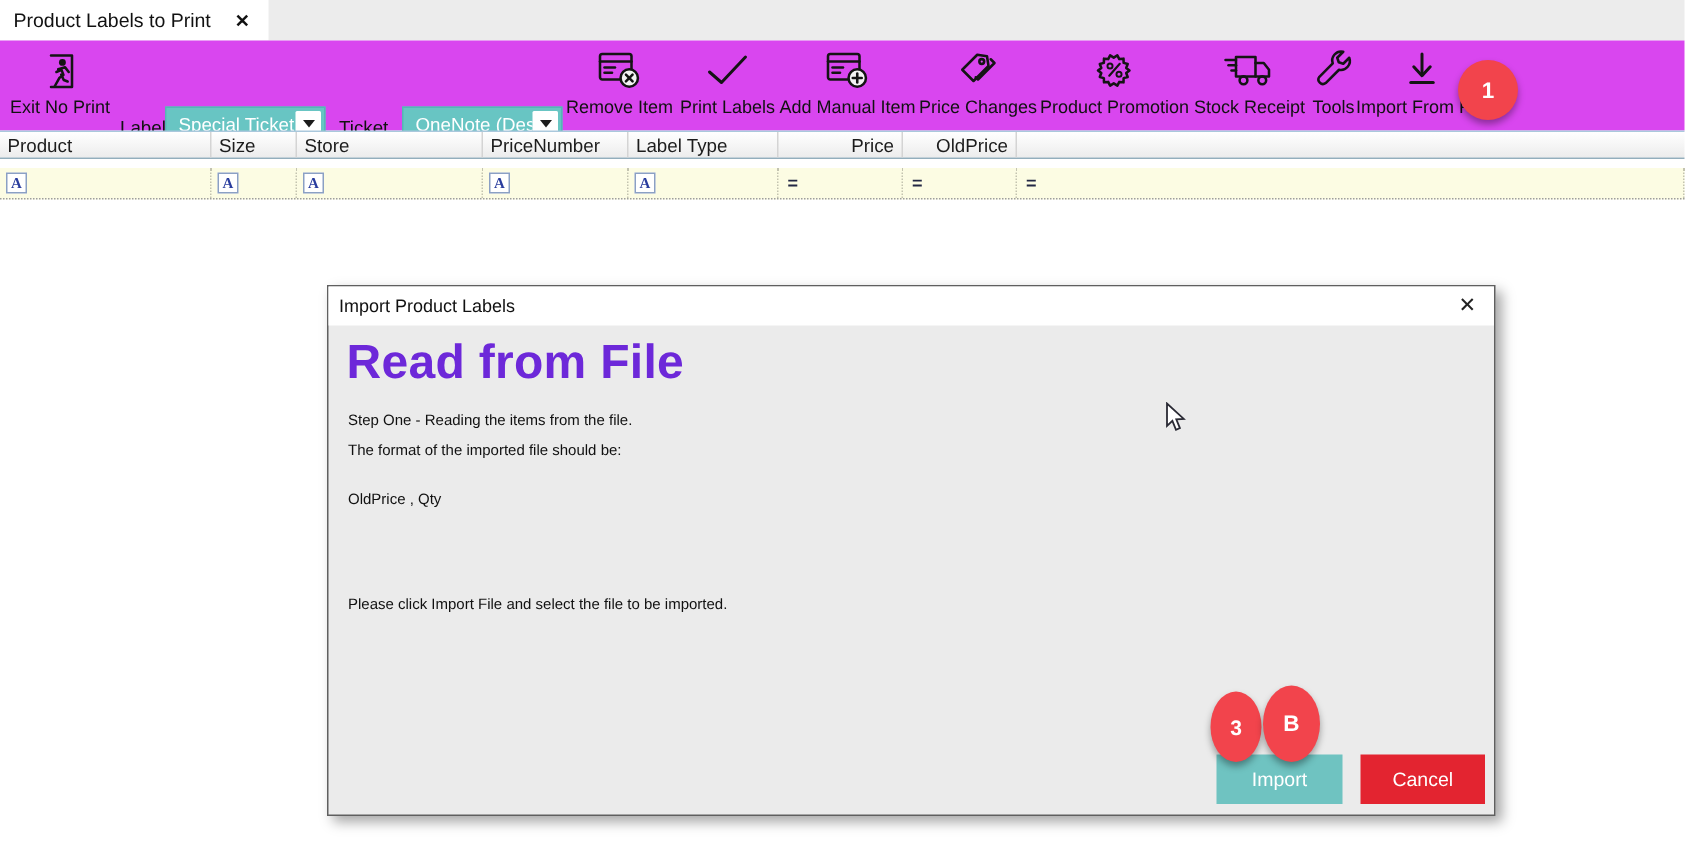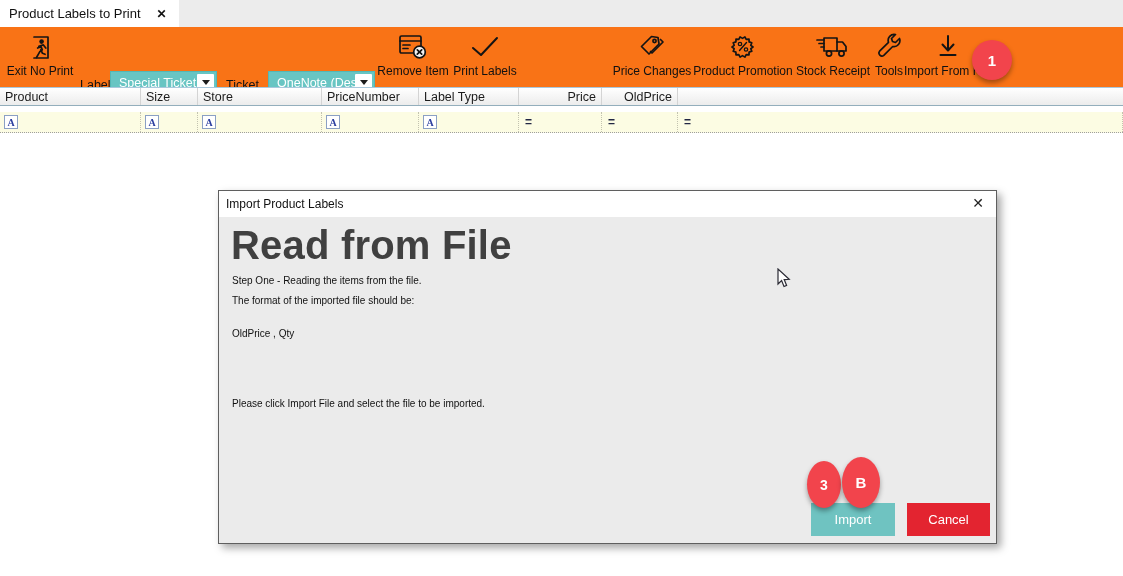--- a/index.html
+++ b/index.html
@@ -13,21 +13,21 @@
   
   .tabbar { position:absolute; left:0; top:0; width:1123px; height:27px; background:#ececec; }
   .tab {
     position:absolute; left:0; top:0; height:27px; background:#ffffff;
     display:inline-flex; align-items:center; padding:0 12px 0 9px; gap:16px;
     font-size:13px; color:#111;
   }
   .tab-close { font-weight:bold; font-size:12px; cursor:default; }
 
   
-  .toolbar { position:absolute; left:0; top:27px; width:1123px; height:60px; background:#f97316; }
+  .toolbar { position:absolute; left:0; top:27px; width:1123px; height:60px; background:#d946ef; }
   .tool {
     position:absolute; top:3px; height:54px; display:flex; flex-direction:column;
     align-items:center; justify-content:flex-start; font-size:12px; color:#111; text-align:center;
   }
   .tool .ico { height:34px; display:flex; align-items:center; justify-content:center; }
   .tool .cap { white-space:nowrap; line-height:14px; }
   svg.glyph { stroke:#141414; fill:none; stroke-width:1.7; stroke-linecap:round; stroke-linejoin:round; }
 
   .field-caption { position:absolute; top:51px; font-size:12.5px; color:#111; }
   .combo {
@@ -77,21 +77,21 @@
   
   .dialog {
     position:absolute; left:218px; top:190px; width:779px; height:354px;
     border:1px solid #5f5f5f; background:#ebebeb; box-shadow:4px 4px 8px rgba(0,0,0,0.35);
   }
   .dlg-titlebar {
     position:absolute; left:0; top:0; width:100%; height:26px; background:#ffffff;
     display:flex; align-items:center; font-size:12px; color:#111; padding-left:7px;
   }
   .dlg-close { position:absolute; right:12px; top:4px; font-size:14px; color:#222; font-weight:400; cursor:default; }
-  .dlg-heading { position:absolute; left:12px; top:32px; font-size:40px; font-weight:bold; color:#404040; letter-spacing:0.2px; }
+  .dlg-heading { position:absolute; left:12px; top:32px; font-size:32px; font-weight:bold; color:#6d28d9; letter-spacing:0.2px; }
   .dlg-text { position:absolute; left:13px; font-size:10px; color:#111; line-height:20px; white-space:pre-line; }
   .t1 { top:80px; } .t2 { top:133px; } .t3 { top:169px; } .t4 { top:203px; }
 
   .btn {
     position:absolute; top:312px; height:33px; border:none; color:#ffffff; font-size:13px;
     font-family:"Liberation Sans", sans-serif; display:flex; align-items:center; justify-content:center;
   }
   .btn-import { left:592px; width:84px; background:#6fc3c1; }
   .btn-cancel { left:688px; width:83px; background:#e32430; }
   .badge-3 { left:588px; top:270px; width:34px; height:47px; font-size:14px; }
@@ -159,20 +159,34 @@
 
     <div class="tool" style="left:451px;width:68px;">
       <span class="ico">
         <svg class="glyph" width="32" height="24" viewBox="0 0 32 24" style="stroke-width:2;">
           <path d="M4 13 L12 20 L28 3"></path>
         </svg>
       </span>
       <span class="cap">Print Labels</span>
     </div>
 
+    <div class="tool" style="left:520px;width:90px;">
+      <span class="ico">
+        <svg class="glyph" width="30" height="28" viewBox="0 0 30 28">
+          <rect x="2" y="3" width="21" height="17" rx="1.5"></rect>
+          <line x1="2" y1="8" x2="23" y2="8"></line>
+          <line x1="5" y1="12" x2="12" y2="12"></line>
+          <line x1="5" y1="15.5" x2="10" y2="15.5"></line>
+          <circle cx="21.5" cy="19" r="5.8" fill="#f3f3f3"></circle>
+          <line x1="21.5" y1="16" x2="21.5" y2="22"></line>
+          <line x1="18.5" y1="19" x2="24.5" y2="19"></line>
+        </svg>
+      </span>
+      <span class="cap">Add Manual Item</span>
+    </div>
 
     <div class="tool" style="left:615px;width:74px;">
       <span class="ico">
         <svg class="glyph" width="30" height="28" viewBox="0 0 30 28">
           <path d="M14.5 3.5 l6.5 1 1 6.5 -10 10 -7.5-7.5 z"></path>
           <circle cx="17.5" cy="8" r="1.6"></circle>
           <path d="M23.5 6.5 l2.5 2.5 -11 11 -1.5-1.5"></path>
         </svg>
       </span>
       <span class="cap">Price Changes</span>

